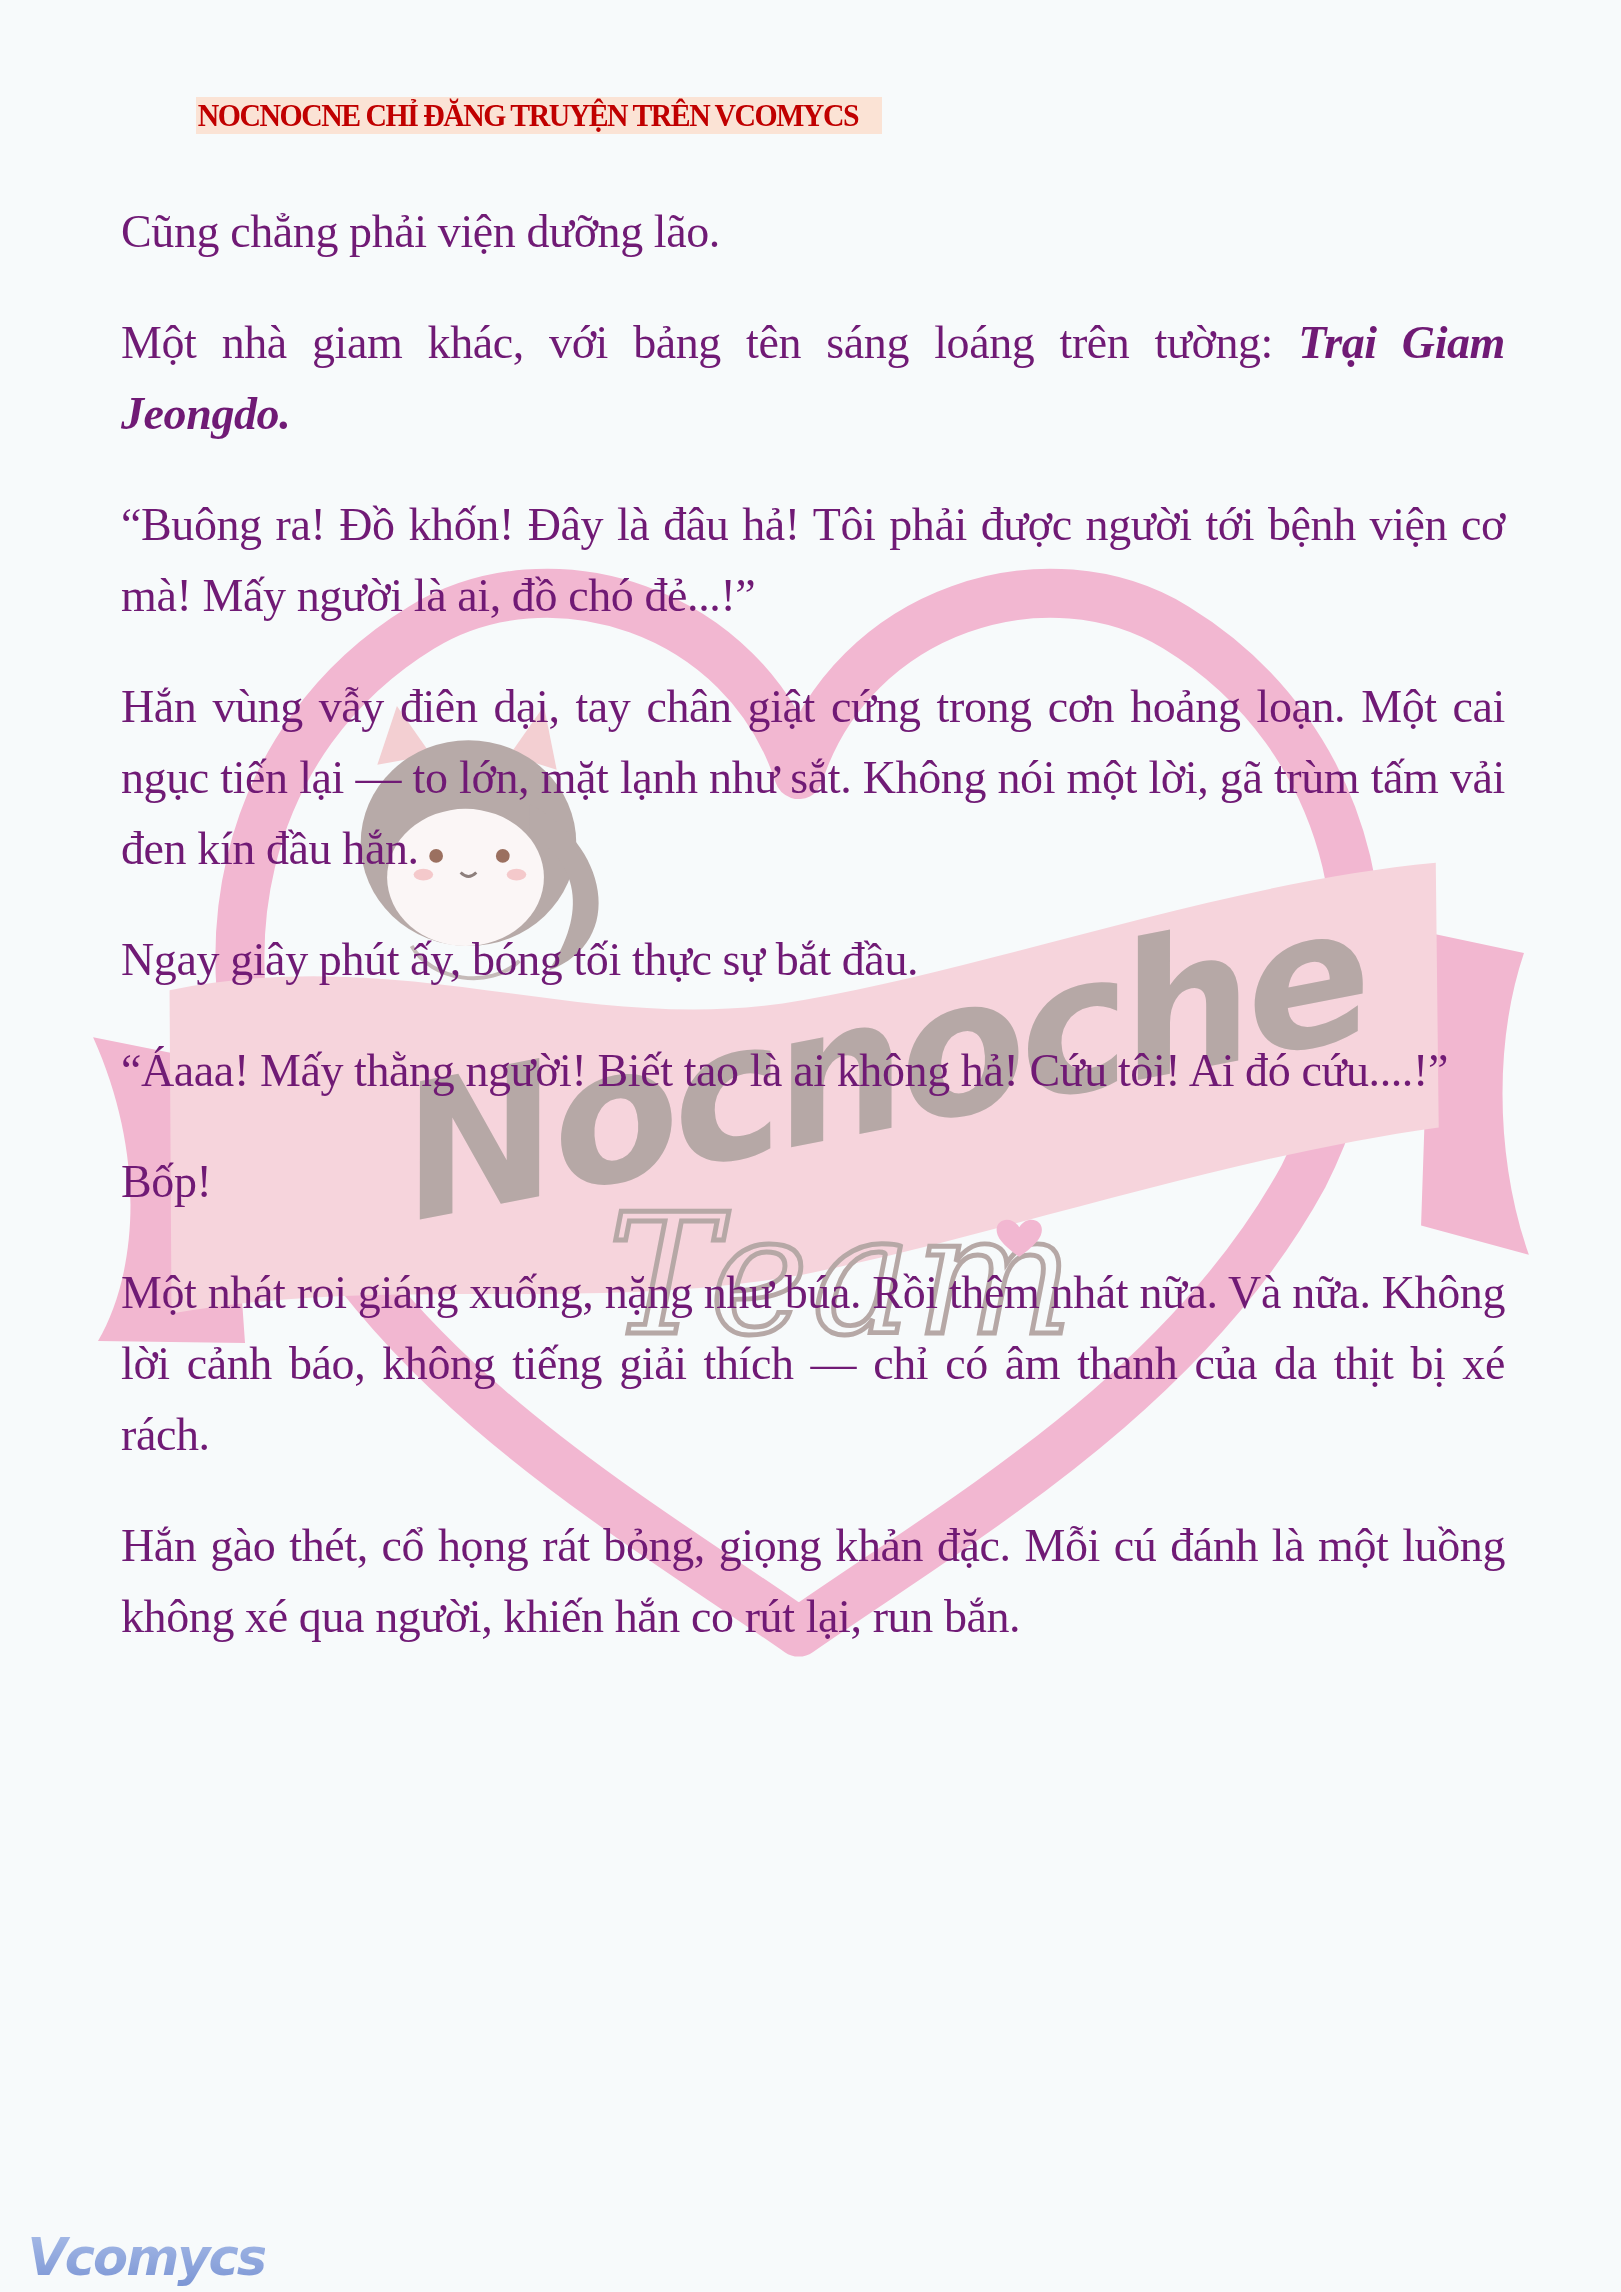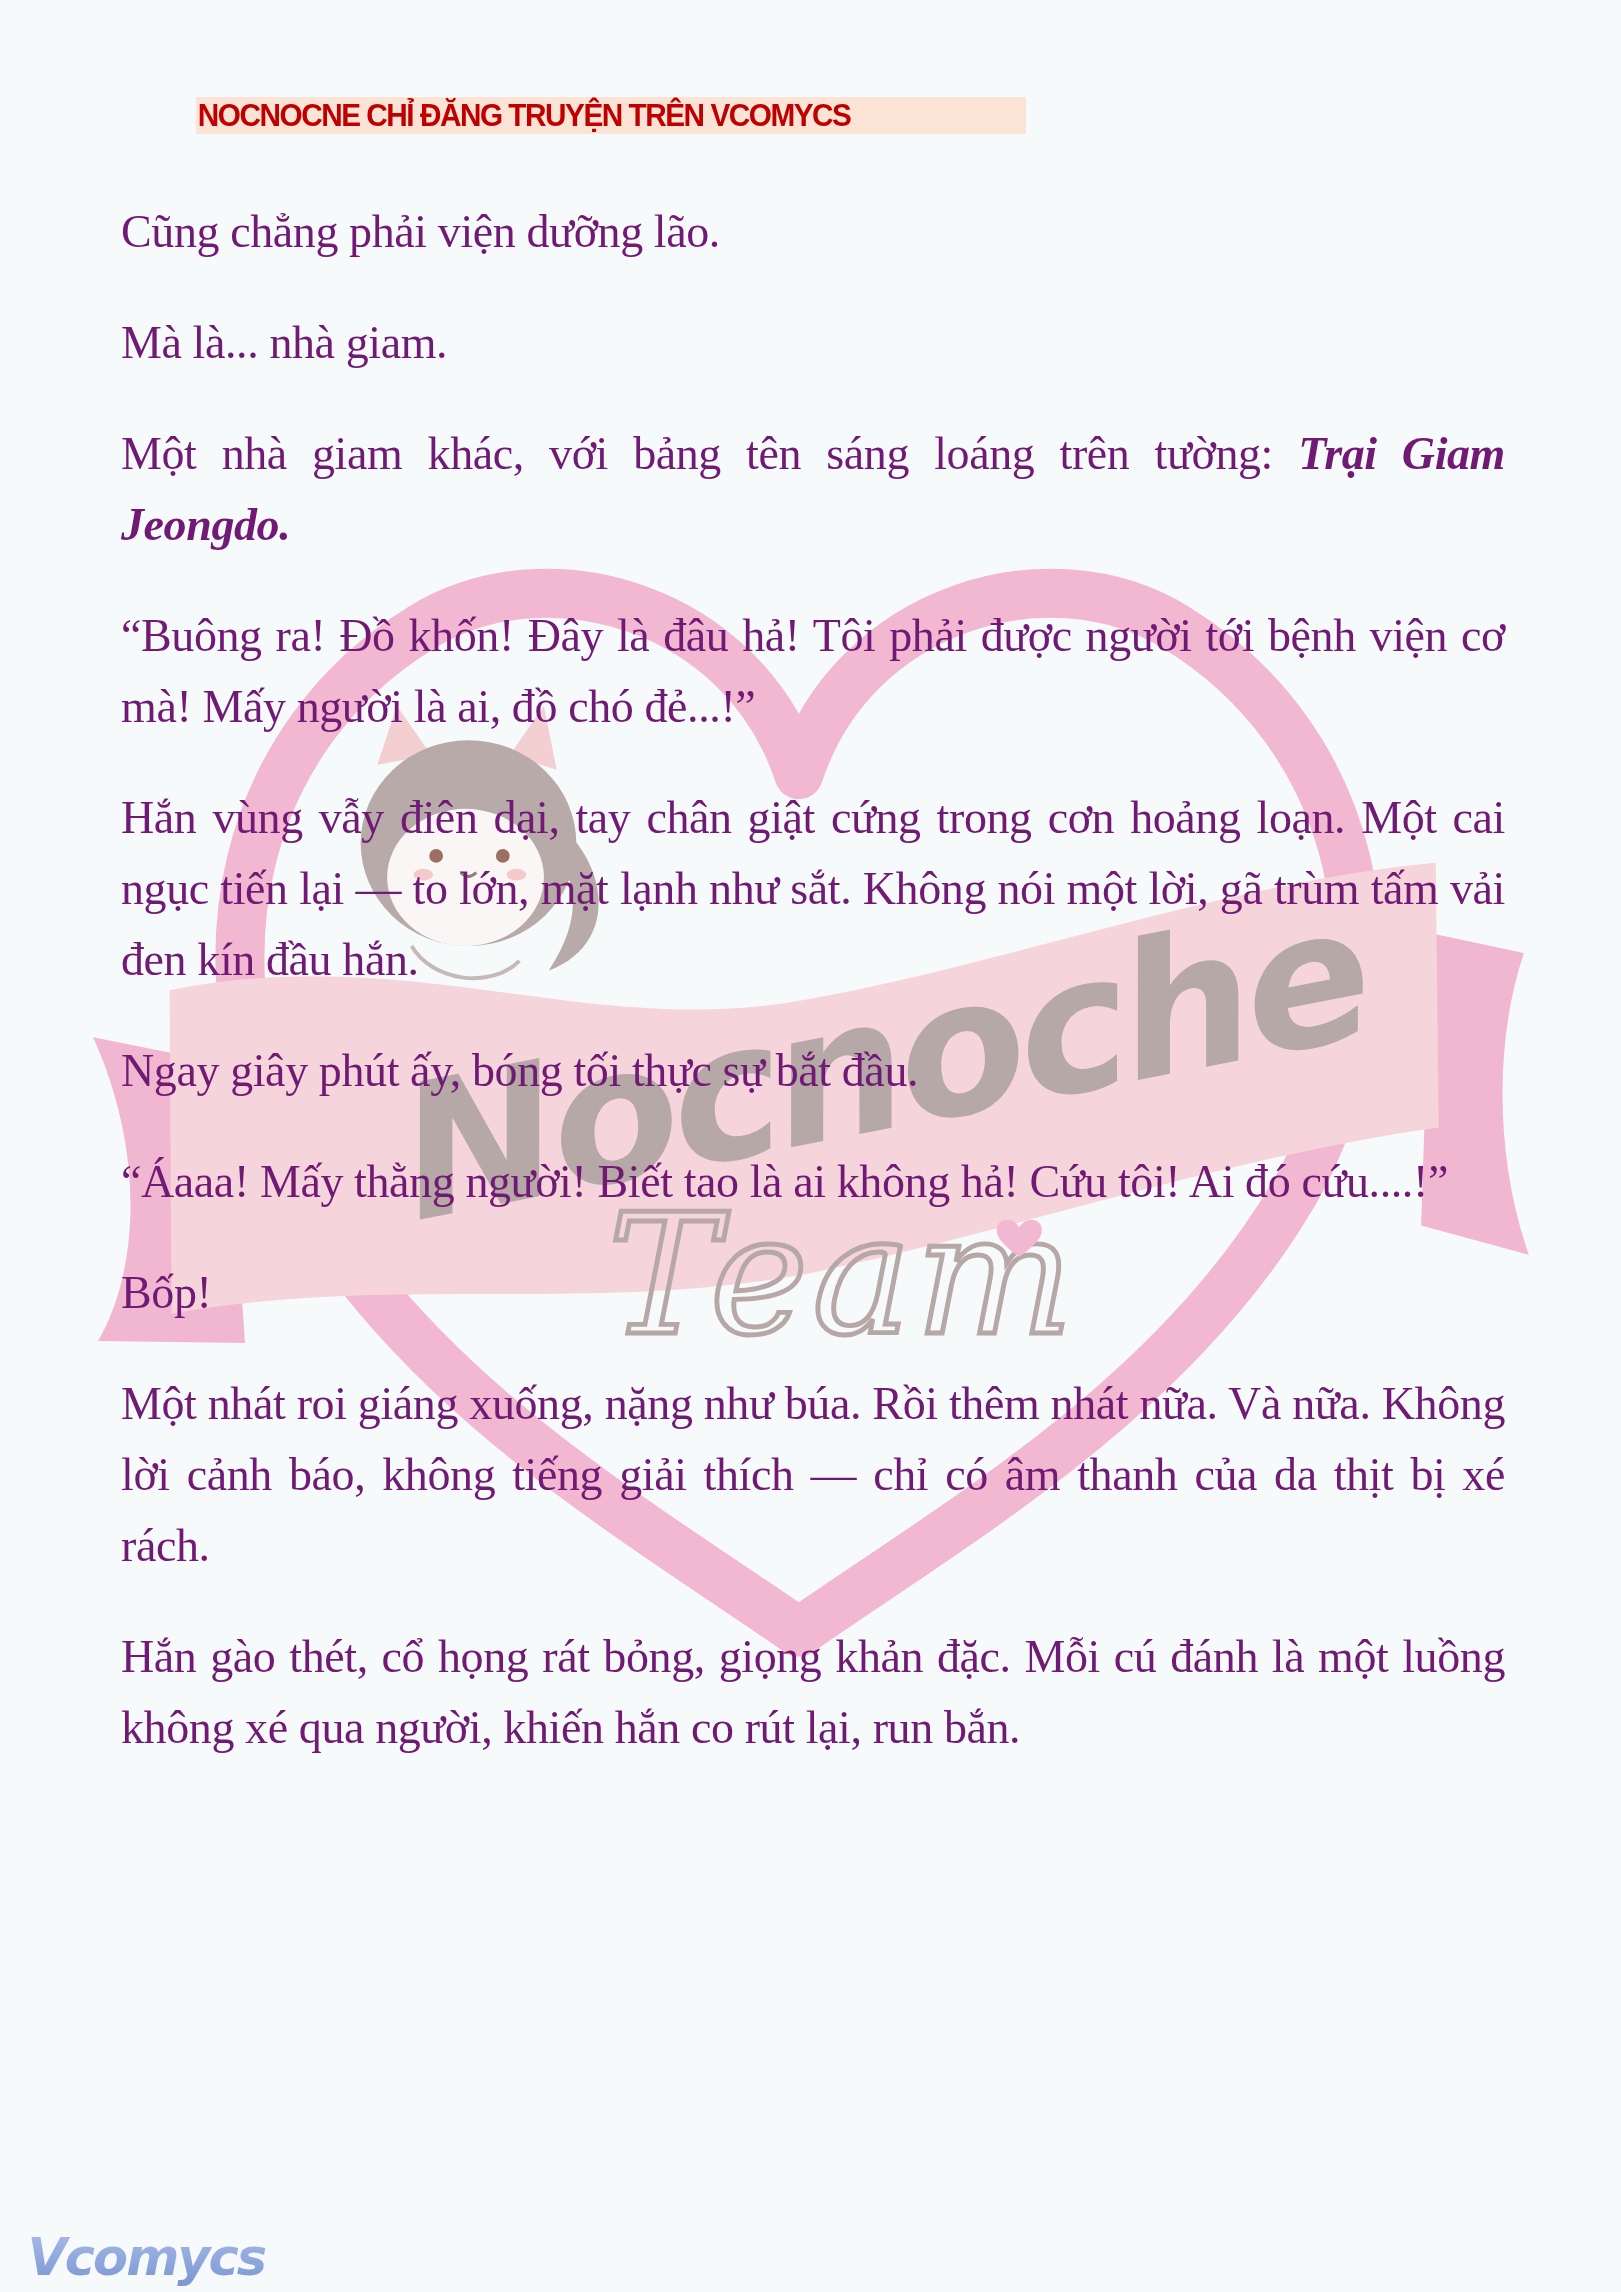--- a/index.html
+++ b/index.html
@@ -20,24 +20,24 @@
     top: 0;
     width: 1621px;
     height: 2293px;
     pointer-events: none;
   }
   .banner {
     position: absolute;
     left: 196px;
     top: 97px;
     height: 37px;
-    width: 830px;
+    width: 686px;
     background: #fbe3d5;
     color: #c00000;
-    font-family: Liberation Sans, sans-serif;
+    font-family: Liberation Serif, serif;
     font-weight: bold;
     font-size: 32px;
     line-height: 37px;
     letter-spacing: -1.6px;
     white-space: nowrap;
     overflow: hidden;
     text-align: left;
     transform-origin: left top;
   }
   .banner span {
@@ -136,21 +136,20 @@
   <text x="620" y="1360" font-family="DejaVu Serif, serif" font-style="italic" font-size="170" fill="none" stroke="#b6a8a6" stroke-width="5" letter-spacing="4">Team</text>
   <path d="M 1040 1252 c -8 -14, -28 -8, -22 8 c 4 10, 22 22, 22 22 c 0 0, 18 -12, 22 -22 c 6 -16, -14 -22, -22 -8 Z" fill="#f2b7d1"></path>
 </svg>
 
 <div class="banner">
   <span>NOCNOCNE CHỈ ĐĂNG TRUYỆN TRÊN VCOMYCS</span>
 </div>
 
 <div class="content">
   <p class="single">Cũng chẳng phải viện dưỡng lão.</p>
-  <p class="single">Mà là... nhà giam.</p>
   <p><span>Một nhà giam khác, với bảng tên sáng loáng trên tường: </span><em>Trại Giam Jeongdo.</em></p>
   <p>“Buông ra! Đồ khốn! Đây là đâu hả! Tôi phải được người tới bệnh viện cơ mà! Mấy người là ai, đồ chó đẻ...!”</p>
   <p>Hắn vùng vẫy điên dại, tay chân giật cứng trong cơn hoảng loạn. Một cai ngục tiến lại — to lớn, mặt lạnh như sắt. Không nói một lời, gã trùm tấm vải đen kín đầu hắn.</p>
   <p class="single">Ngay giây phút ấy, bóng tối thực sự bắt đầu.</p>
   <p>“Áaaa! Mấy thằng người! Biết tao là ai không hả! Cứu tôi! Ai đó cứu....!”</p>
   <p class="single">Bốp!</p>
   <p>Một nhát roi giáng xuống, nặng như búa. Rồi thêm nhát nữa. Và nữa. Không lời cảnh báo, không tiếng giải thích — chỉ có âm thanh của da thịt bị xé rách.</p>
   <p>Hắn gào thét, cổ họng rát bỏng, giọng khản đặc. Mỗi cú đánh là một luồng không xé qua người, khiến hắn co rút lại, run bắn.</p>
 </div>
 

